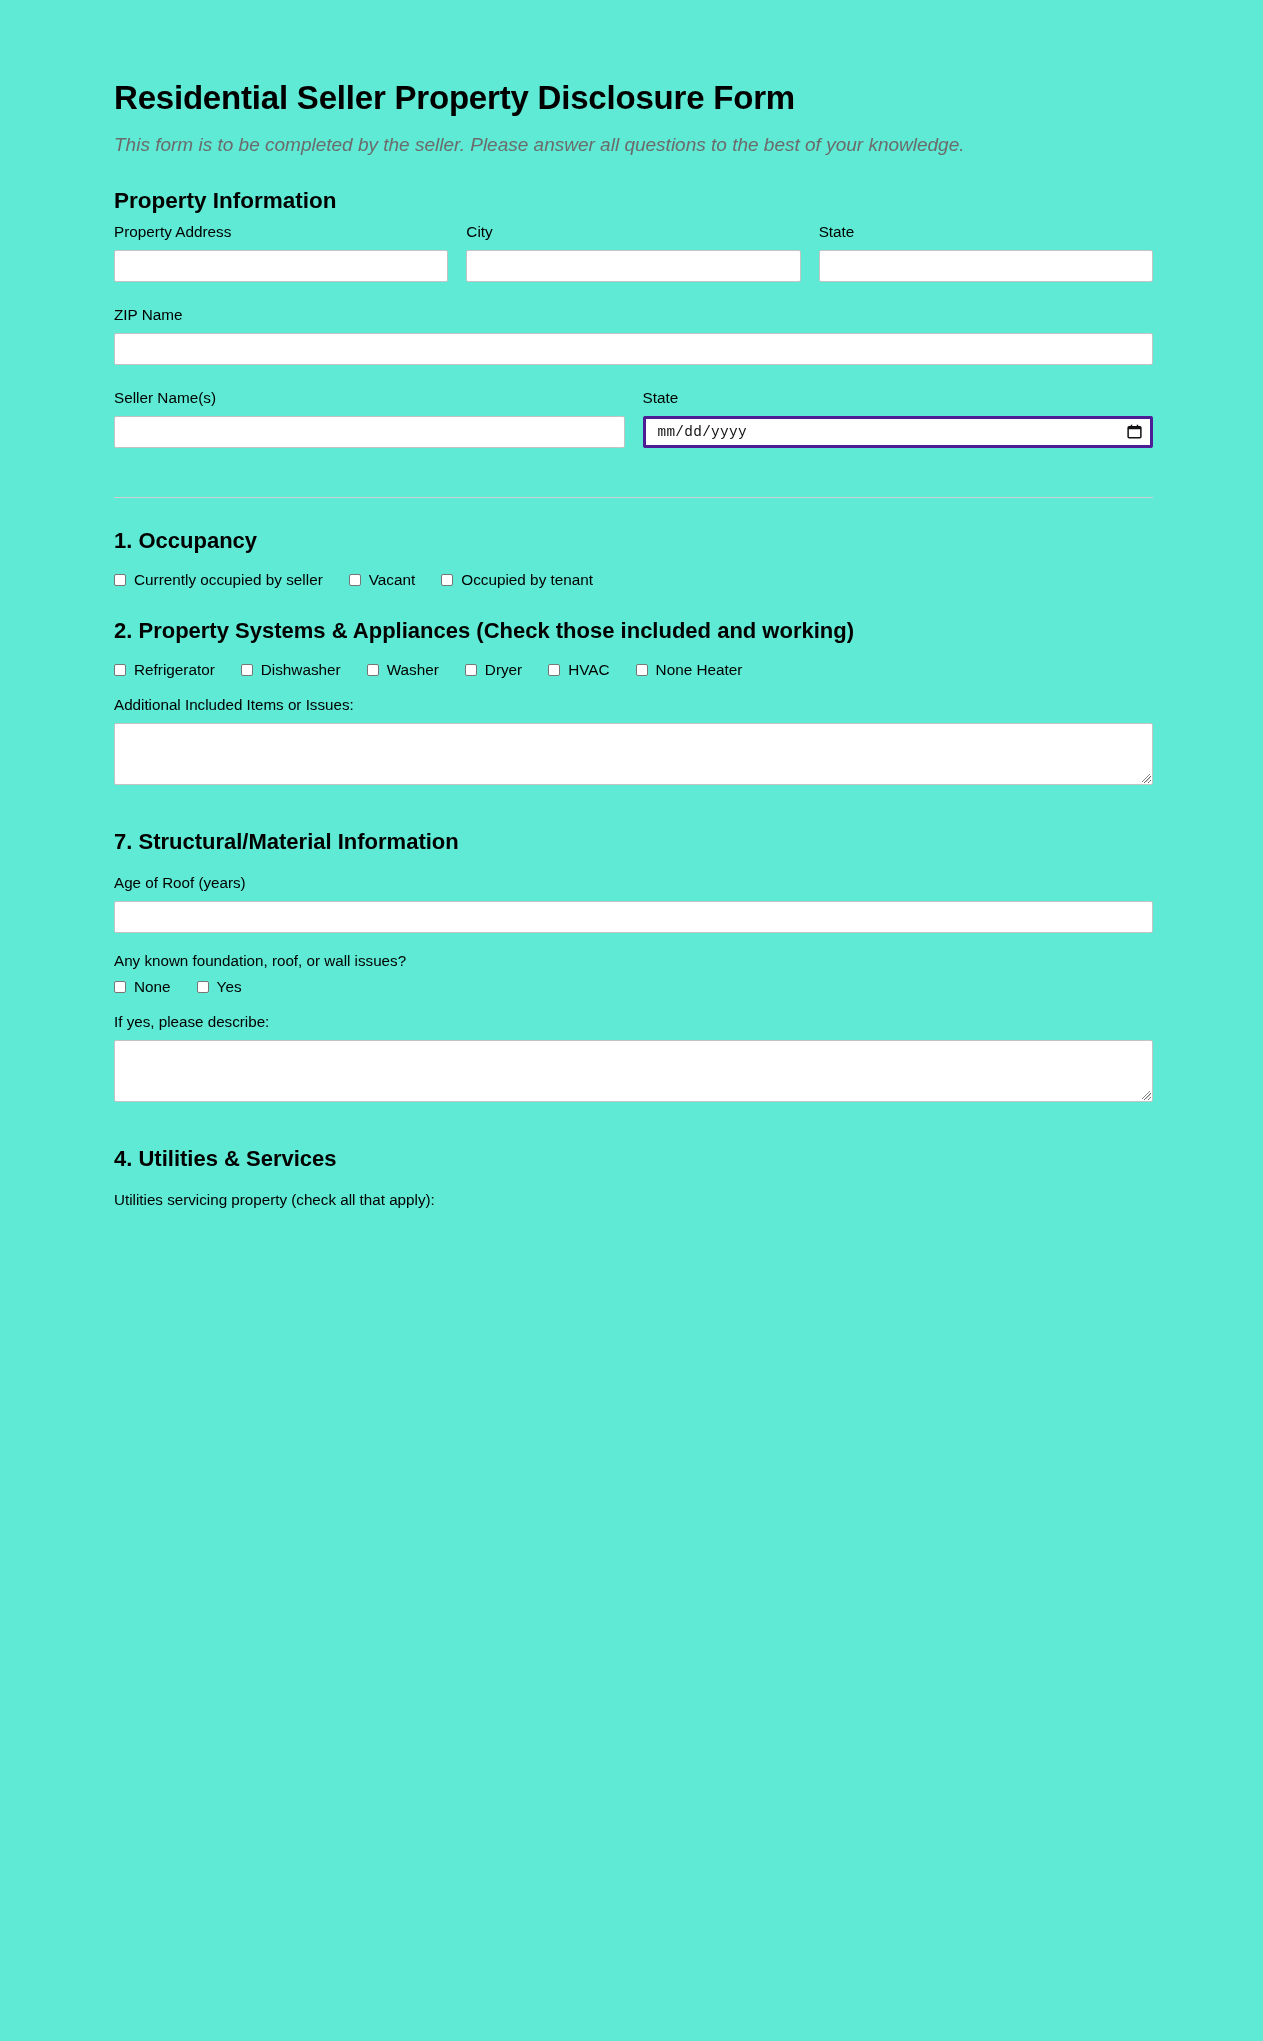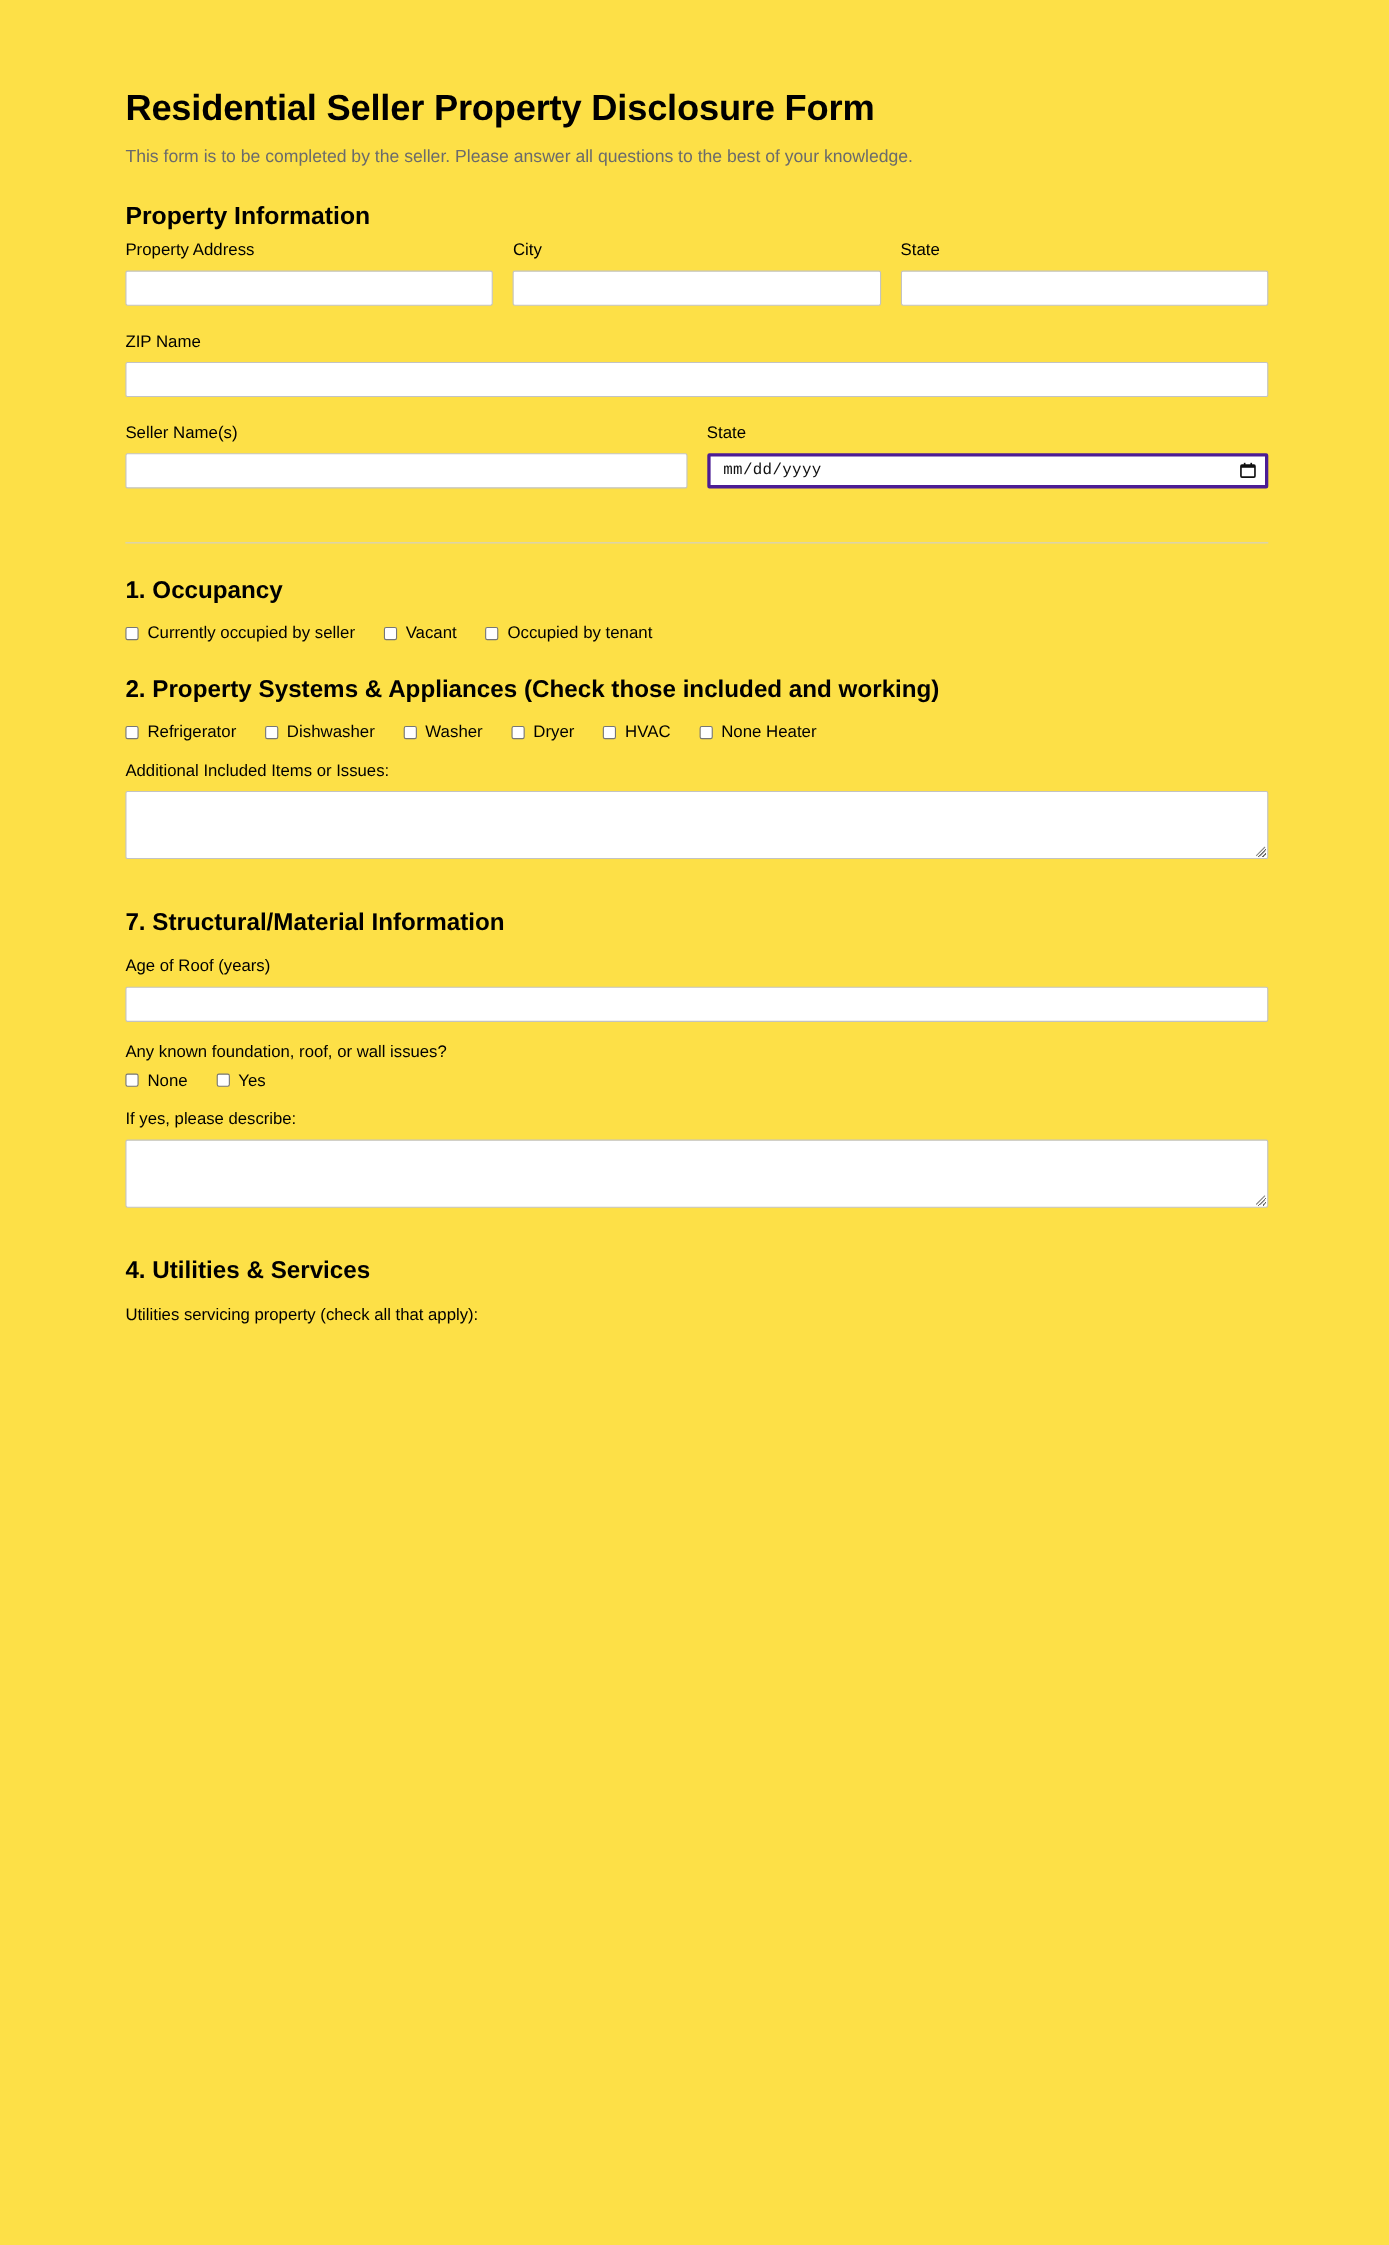--- a/index.html
+++ b/index.html
@@ -13,35 +13,36 @@
     font-family: "Liberation Sans", sans-serif;
     color: #000000;
     -webkit-font-smoothing: antialiased;
   }
   .page {
     position: relative;
     width: 1263px;
     height: 2041px;
     box-sizing: border-box;
     padding: 78px 110px 0 114px;
-    background: #fde047;
+    background: #5eead4;
   }
   .form-title {
     font-size: 33px;
     font-weight: bold;
     letter-spacing: -0.2px;
     margin: 0 0 0 0;
     line-height: 1.2;
     color: #000;
   }
   .form-subtitle {
-    font-size: 16px;
+    font-size: 19px;
     color: #6b6b6b;
     margin: 14px 0 0 0;
     line-height: 1.35;
+    font-style: italic;
   }
   .section-title {
     font-size: 22.5px;
     font-weight: bold;
     margin: 30px 0 0 0;
     line-height: 1.2;
     color: #000;
   }
   .section-title.num {
     font-size: 22px;

